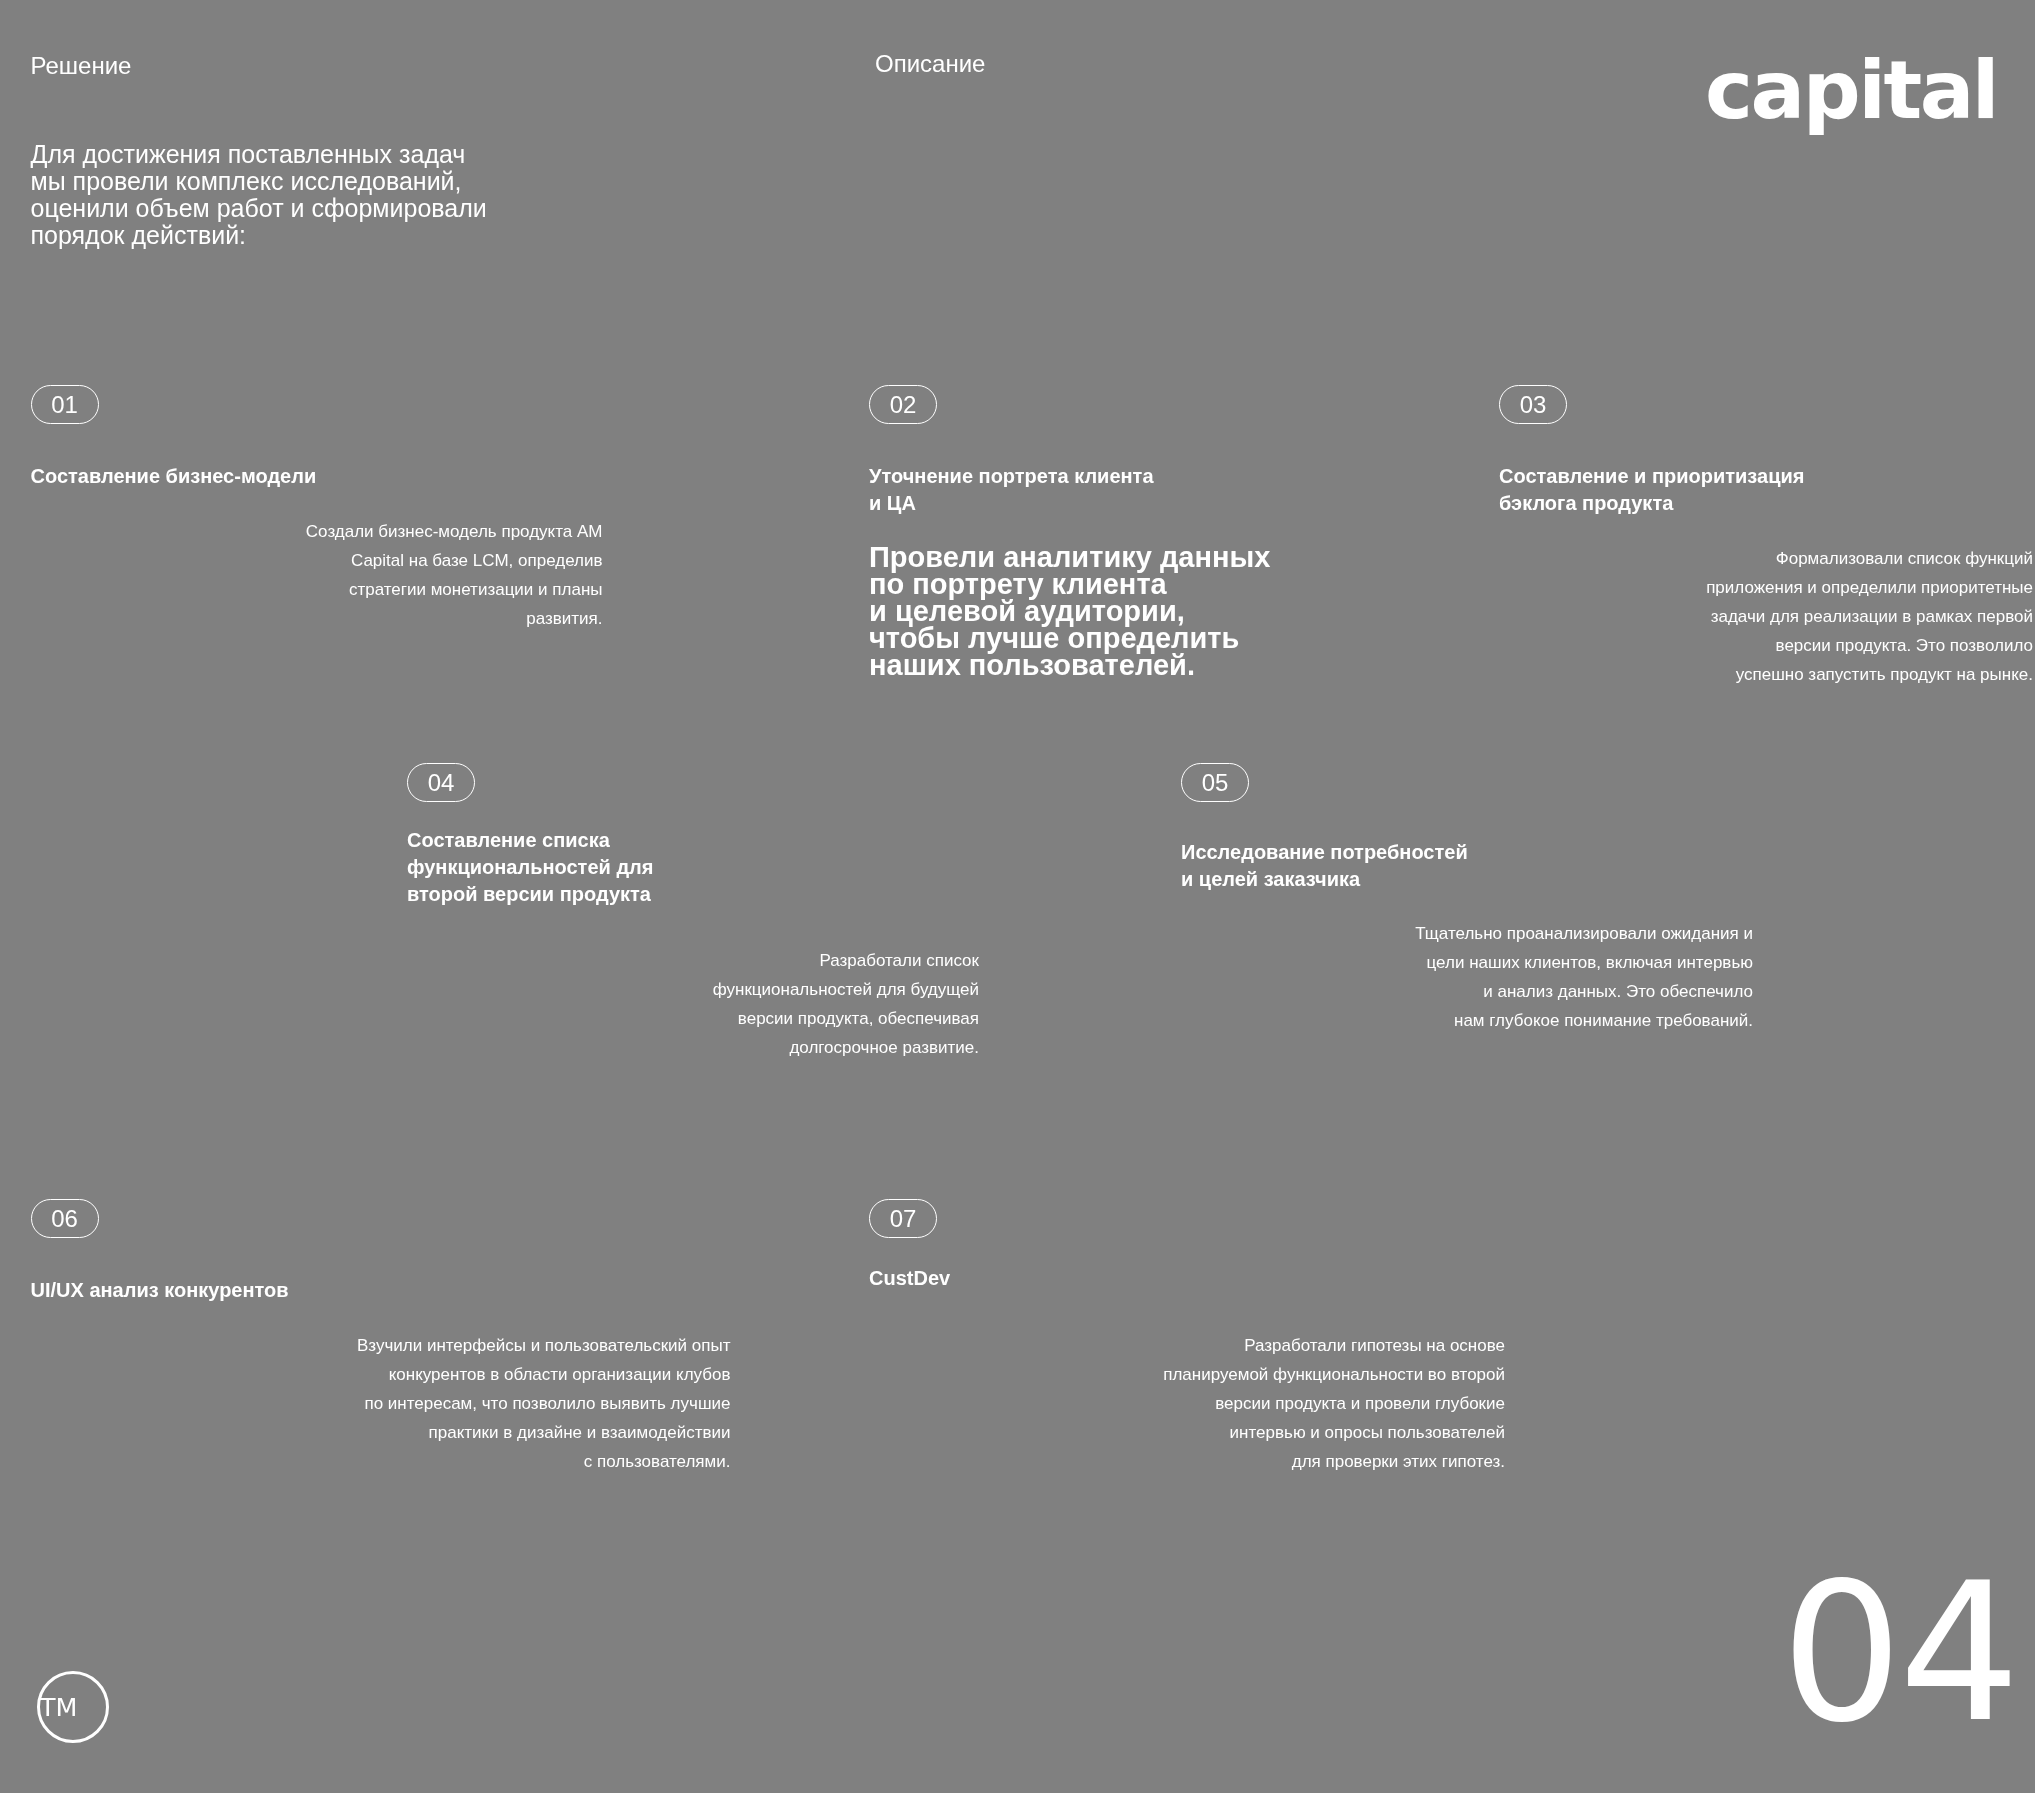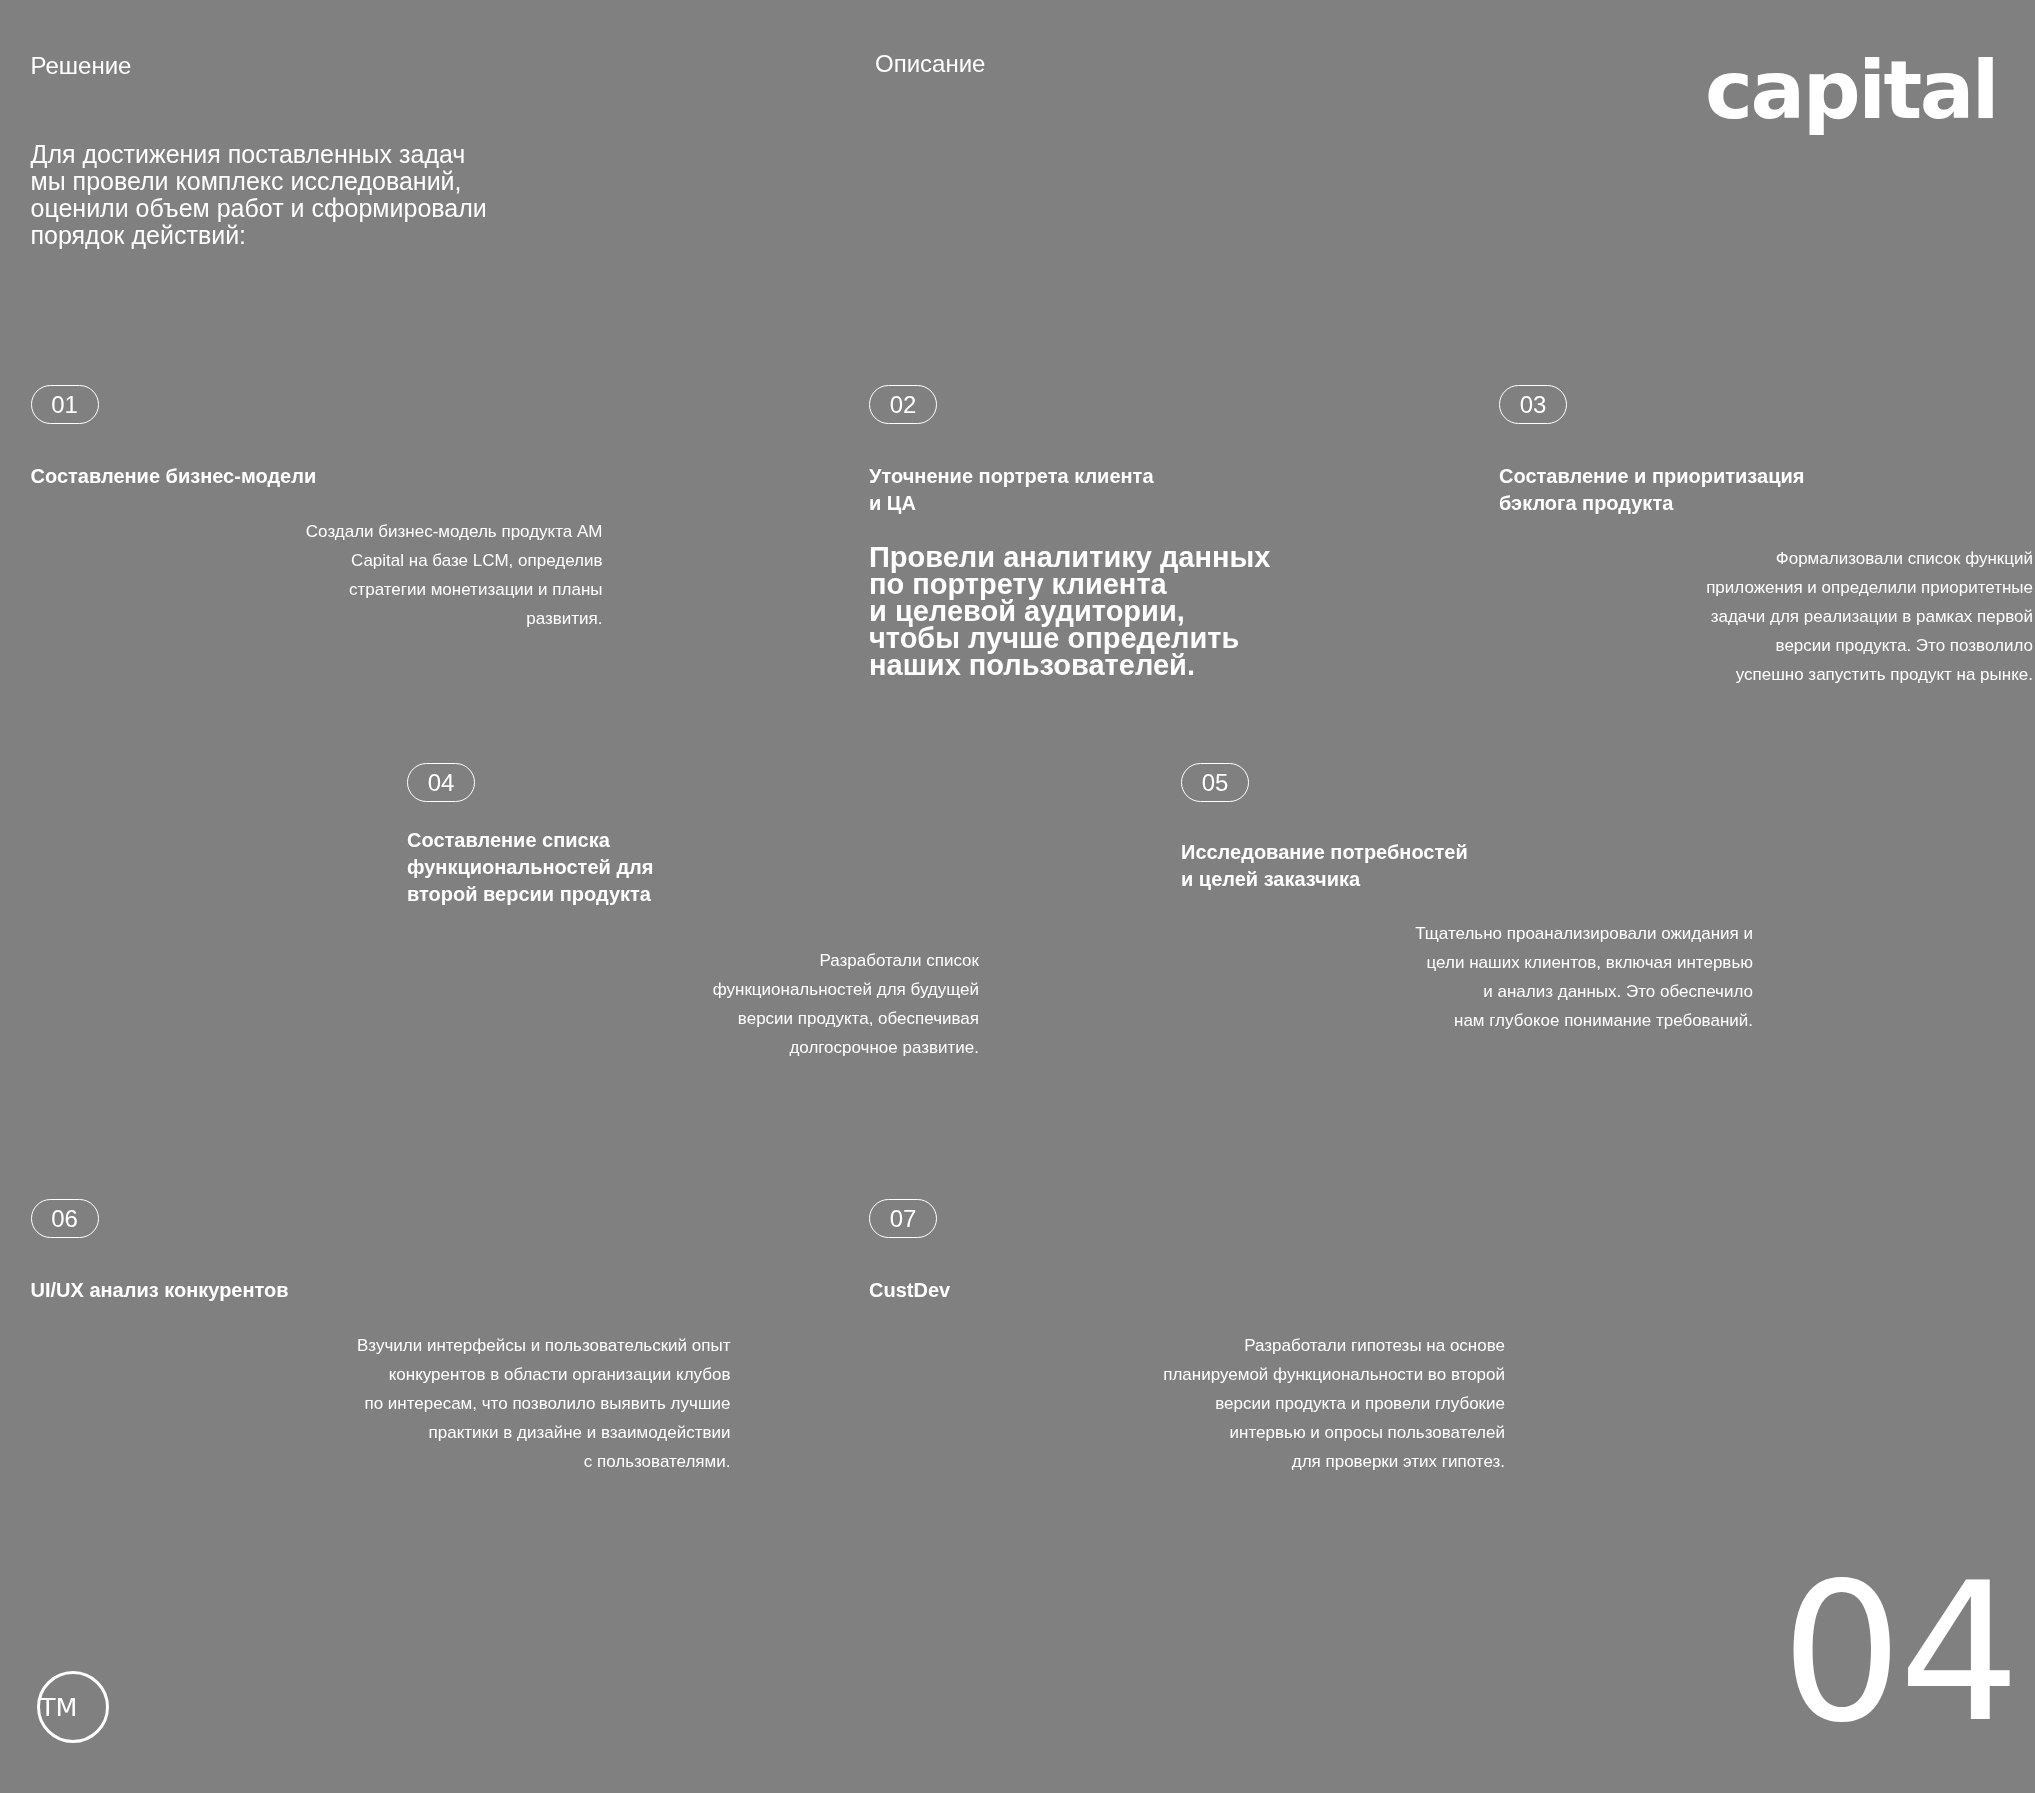--- a/index.html
+++ b/index.html
@@ -100,21 +100,21 @@
   <div class="abs step-title" style="left:0; top:78px; width:763px;">UI/UX анализ конкурентов</div>
   <div class="abs step-body" style="left:0; top:132px; width:700px;">Взучили интерфейсы и пользовательский опыт
 конкурентов в области организации клубов
 по интересам, что позволило выявить лучшие
 практики в дизайне и взаимодействии
 с пользователями.</div>
 </div>
 
 <div class="abs" style="left:869px; top:1199px;">
   <div class="badge" style="left:0; top:0;">07</div>
-  <div class="abs step-title" style="left:0; top:78px; width:572px;">CustDev</div>
+  <div class="abs step-title" style="left:0; top:66px; width:572px;">CustDev</div>
   <div class="abs step-body" style="left:0; top:132px; width:636px;">Разработали гипотезы на основе
 планируемой функциональности во второй
 версии продукта и провели глубокие
 интервью и опросы пользователей
 для проверки этих гипотез.</div>
 </div>
 
 <div class="abs tm-circle" style="left:37px; top:1671px;">
   <span>TM</span>
 </div>

